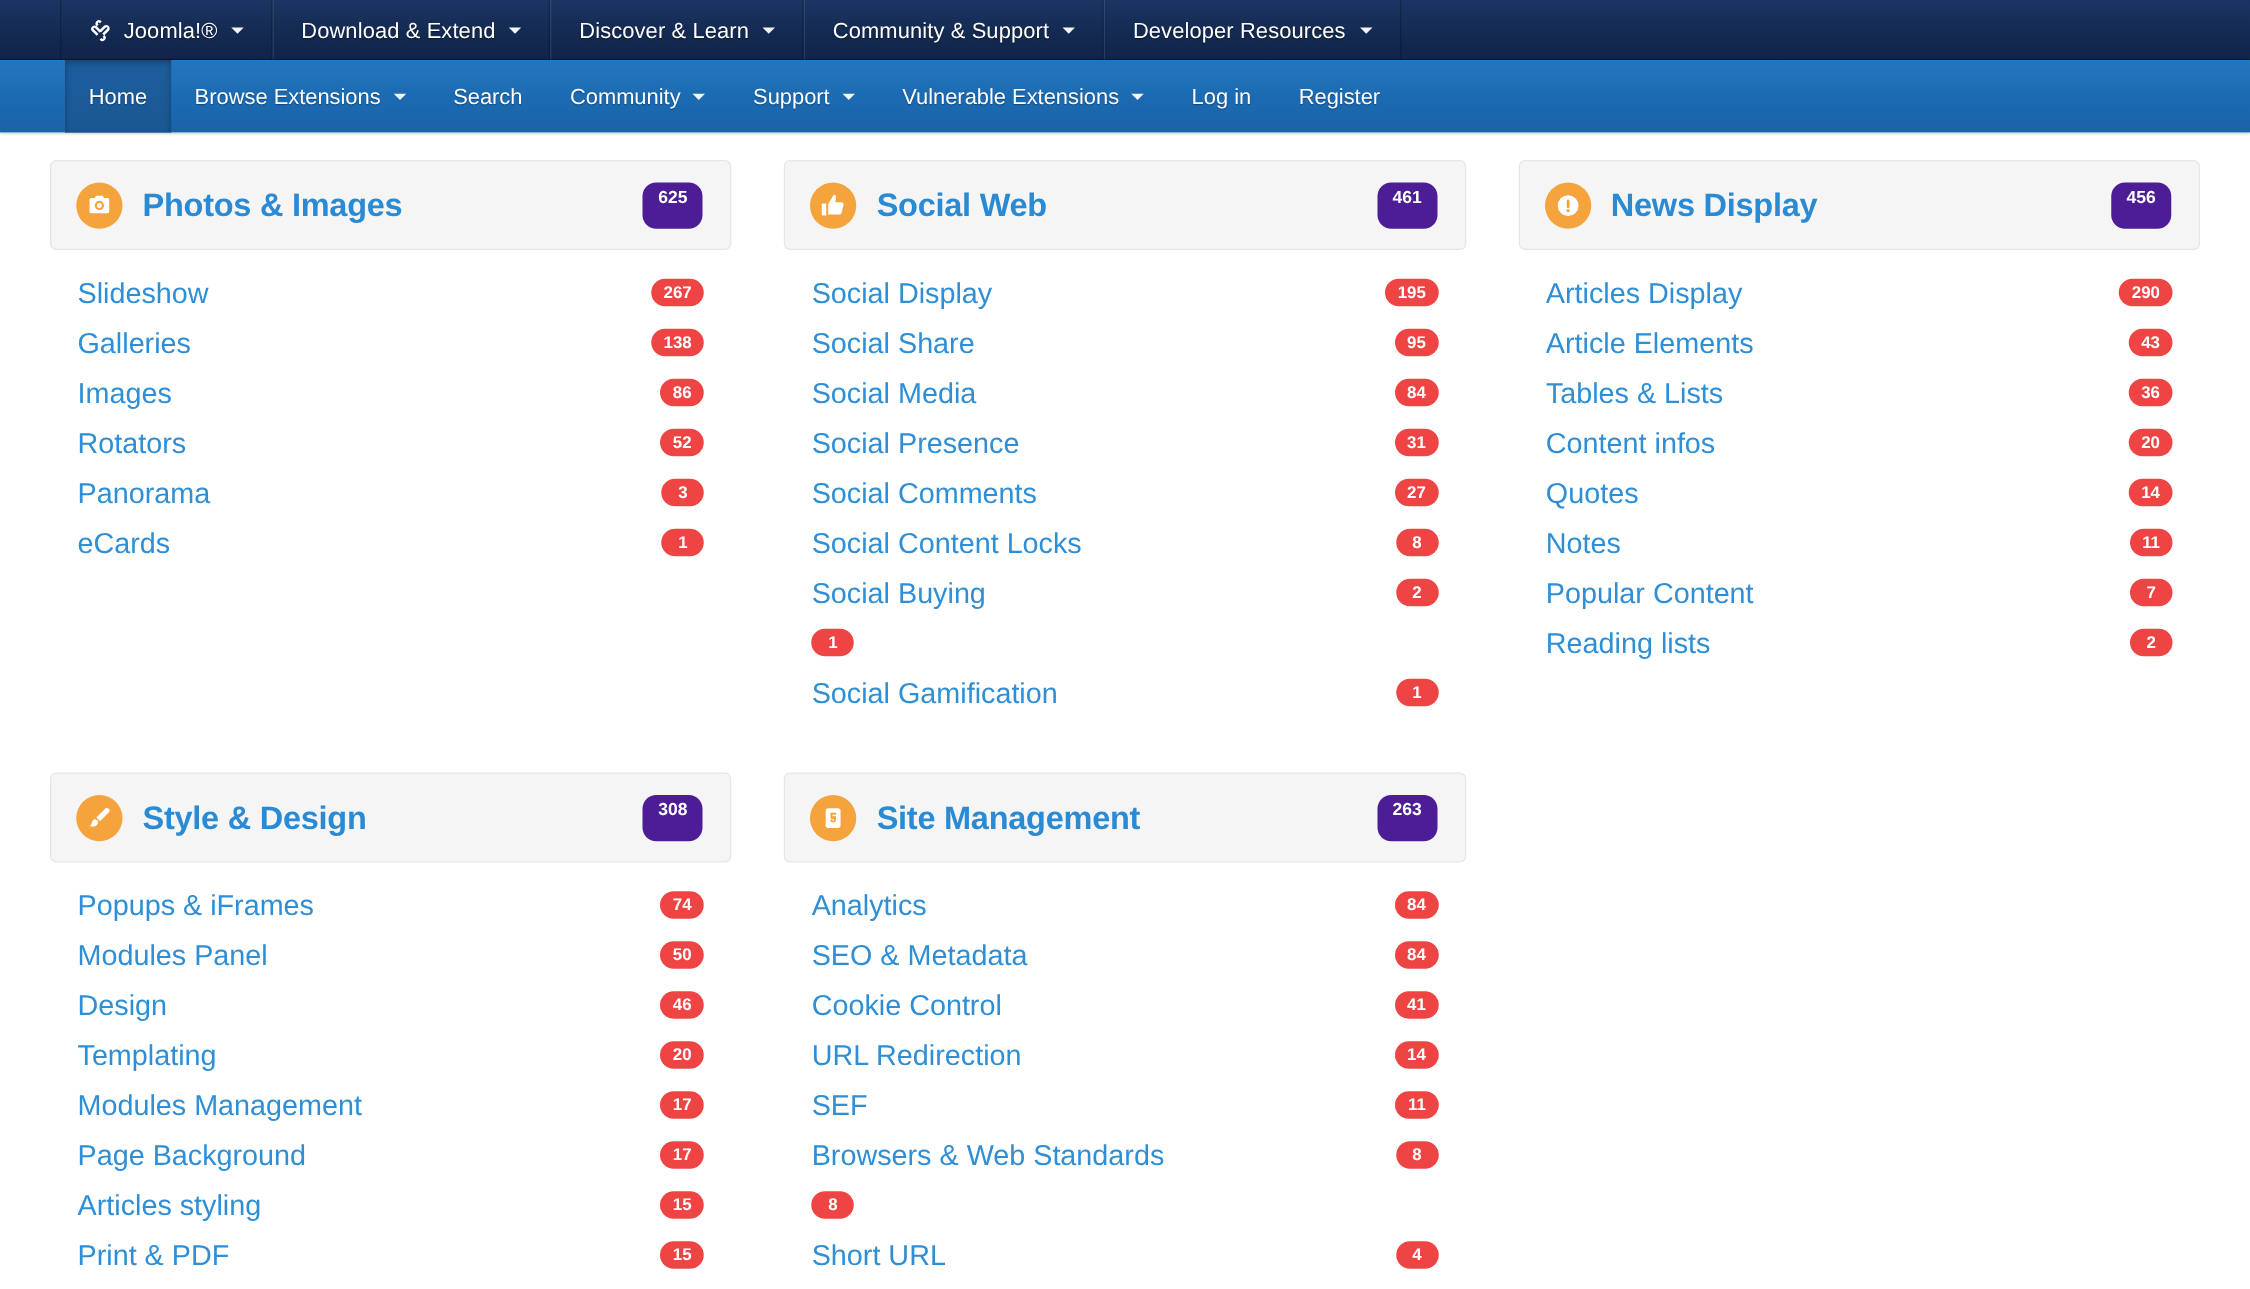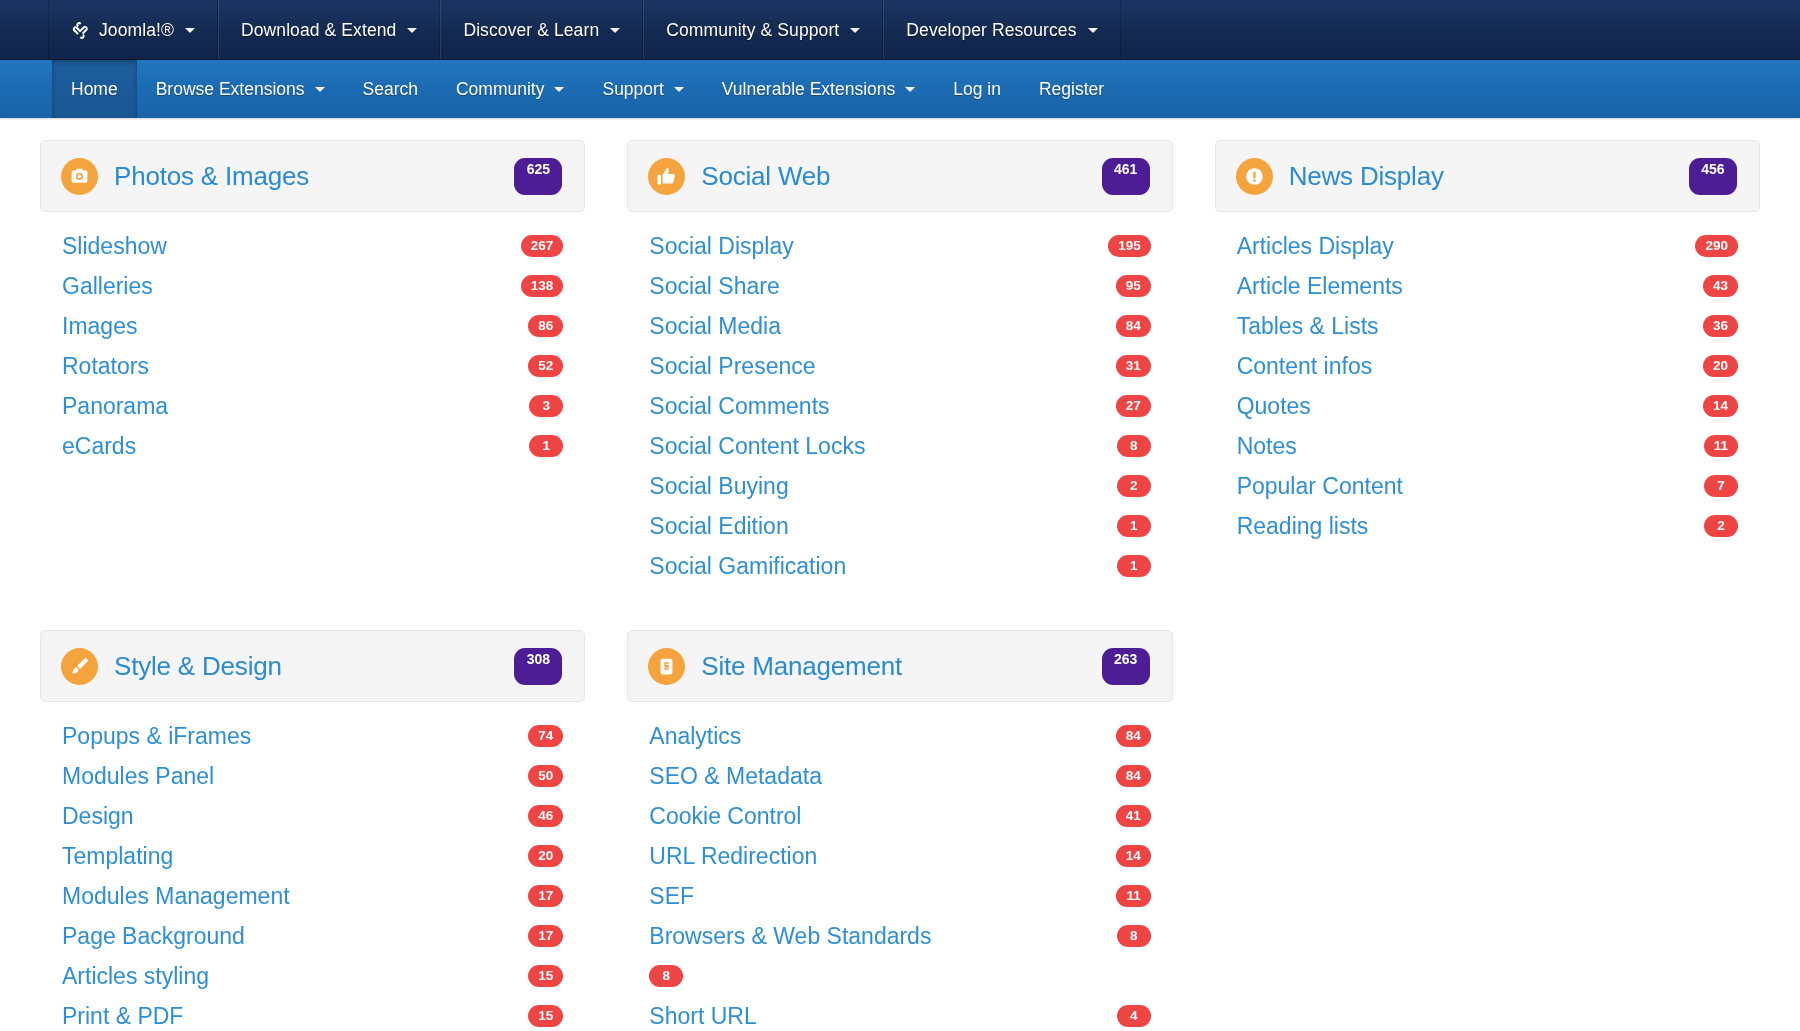--- a/index.html
+++ b/index.html
@@ -6,21 +6,21 @@
   html, body {
     width: 1800px;
     height: 1031px;
     overflow: hidden;
     background: #ffffff;
     font-family: "Liberation Sans", sans-serif;
   }
 
   
   .topbar {
-    height: 60px;
+    height: 48px;
     background: linear-gradient(180deg, #1b3563 0%, #142a51 55%, #11244a 100%);
     display: flex;
     align-items: stretch;
     padding-left: 48px;
     position: relative;
     z-index: 5;
   }
   .topbar::after {
     content: "";
     position: absolute;
@@ -118,21 +118,21 @@
     background: #f5a33d;
     display: flex;
     align-items: center;
     justify-content: center;
     flex: none;
   }
   .card-icon svg { display: block; }
   .card-title {
     color: #2a8ad4;
     font-size: 26px;
-    font-weight: 400;
+    font-weight: 700;
     letter-spacing: -.2px;
     flex: 1 1 auto;
     white-space: nowrap;
     overflow: hidden;
   }
   .badge-total {
     background: #4c1d95;
     color: #ffffff;
     font-size: 14px;
     font-weight: bold;
@@ -304,21 +304,20 @@
           </div>
           <div class="row">
             <a class="row-label">Social Content Locks</a>
             <span class="badge-count">8</span>
           </div>
           <div class="row">
             <a class="row-label">Social Buying</a>
             <span class="badge-count">2</span>
           </div>
           <div class="row">
-            <a class="row-label">Social Edition</a>
             <span class="badge-count">1</span>
           </div>
           <div class="row">
             <a class="row-label">Social Gamification</a>
             <span class="badge-count">1</span>
           </div>
         </div>
       </div>
       <div class="card">
         <div class="card-head">

